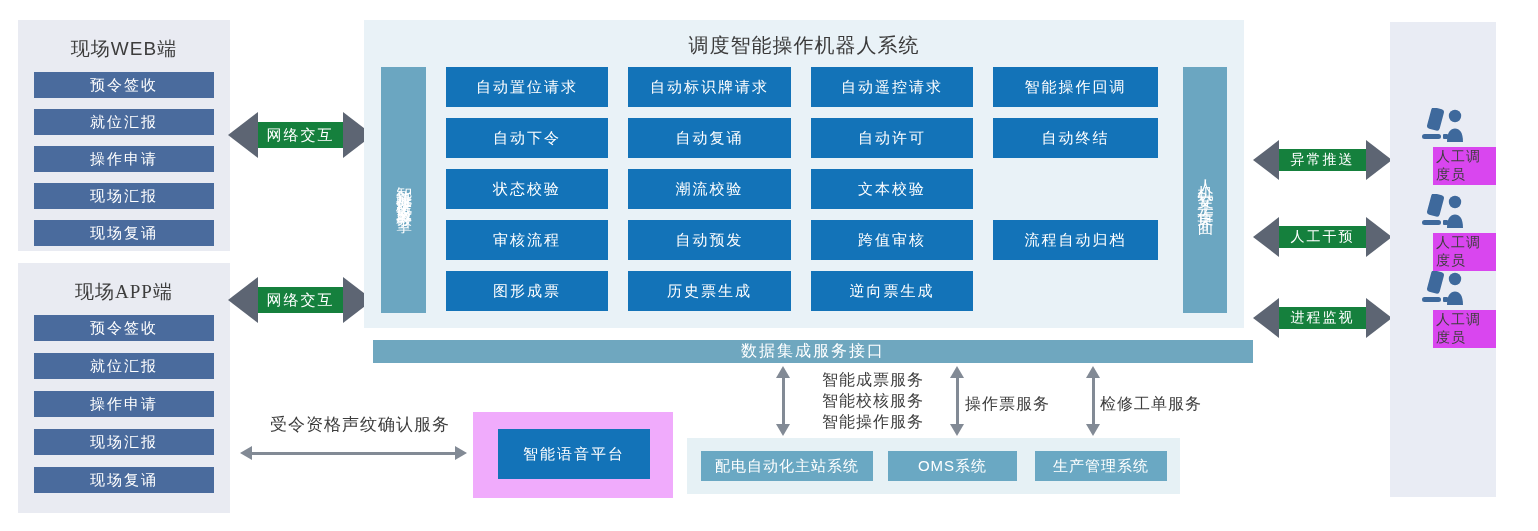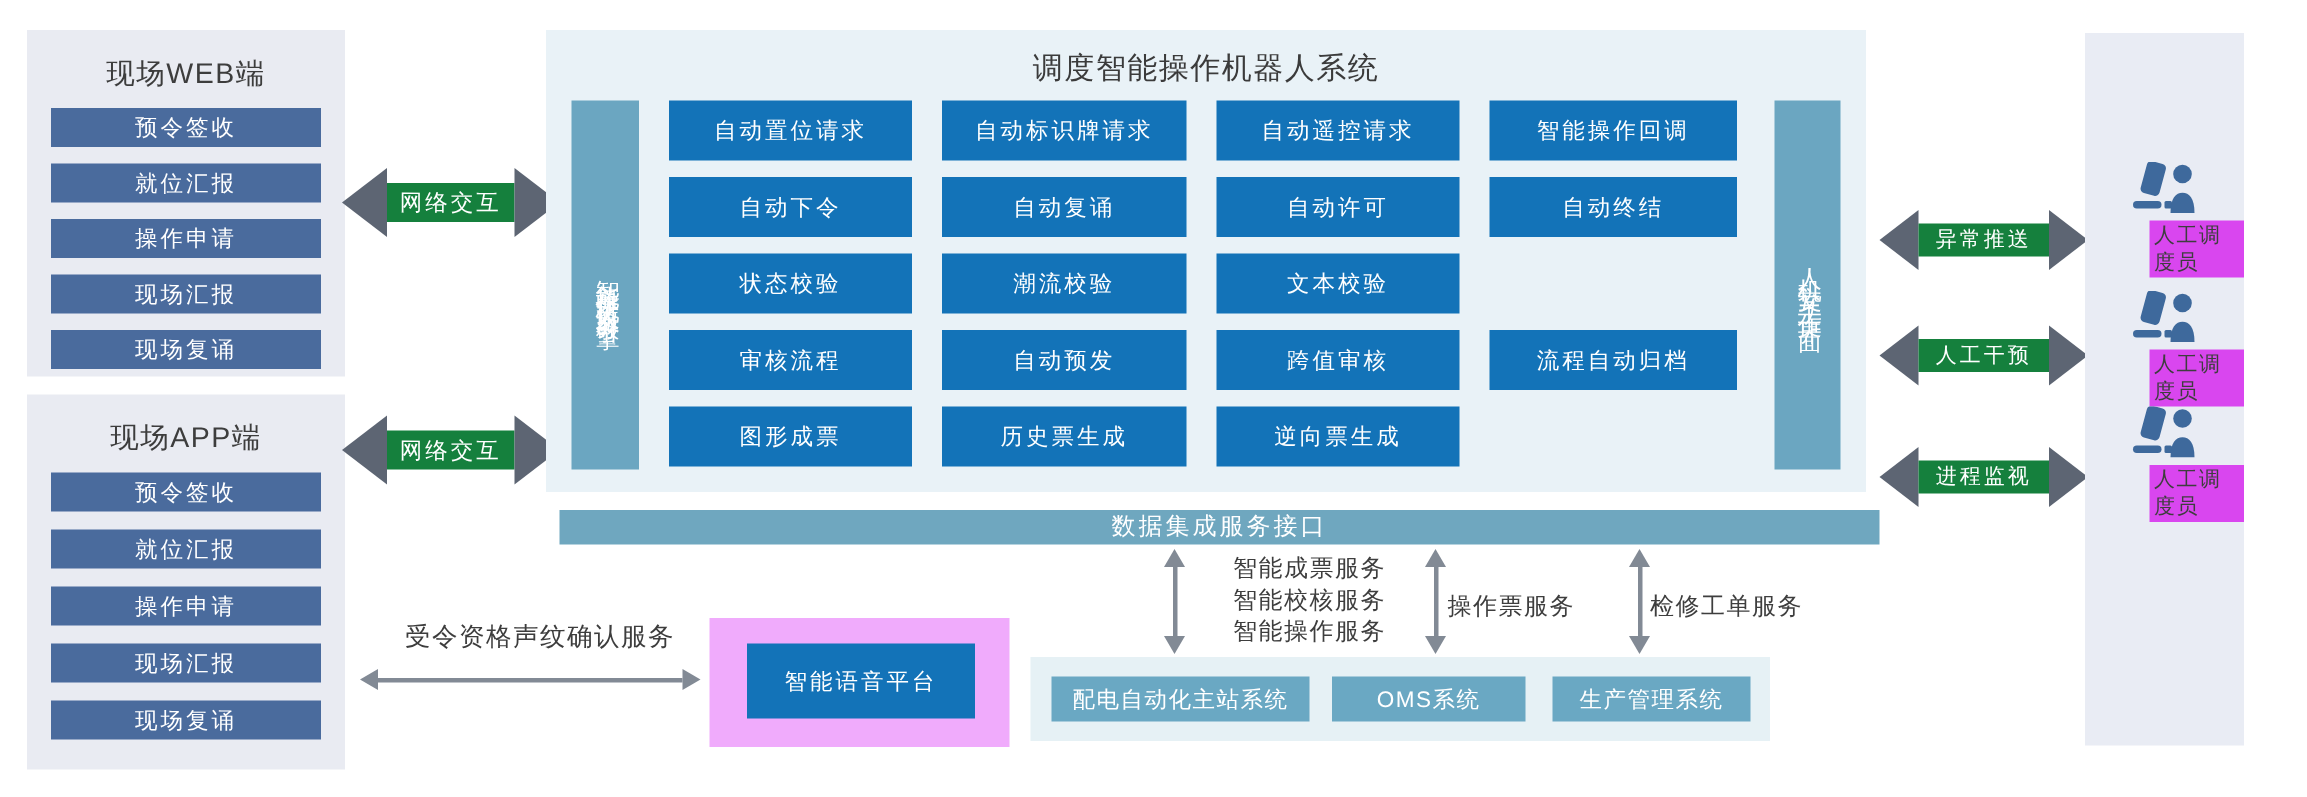--- a/index.html
+++ b/index.html
@@ -89,21 +89,21 @@
     <div class="side-title">现场WEB端</div>
     <div class="side-items" style="gap:11px;">
       <div class="side-item">预令签收</div>
       <div class="side-item">就位汇报</div>
       <div class="side-item">操作申请</div>
       <div class="side-item">现场汇报</div>
       <div class="side-item">现场复诵</div>
     </div>
   </div>
 
-  <div class="side-panel" style="left:18px;top:263px;height:250px;">
+  <div class="side-panel" style="left:18px;top:263px;height:250px;font-family:Liberation Serif, serif;">
     <div class="side-title">现场APP端</div>
     <div class="side-items" style="gap:12px;">
       <div class="side-item">预令签收</div>
       <div class="side-item">就位汇报</div>
       <div class="side-item">操作申请</div>
       <div class="side-item">现场汇报</div>
       <div class="side-item">现场复诵</div>
     </div>
   </div>
 

